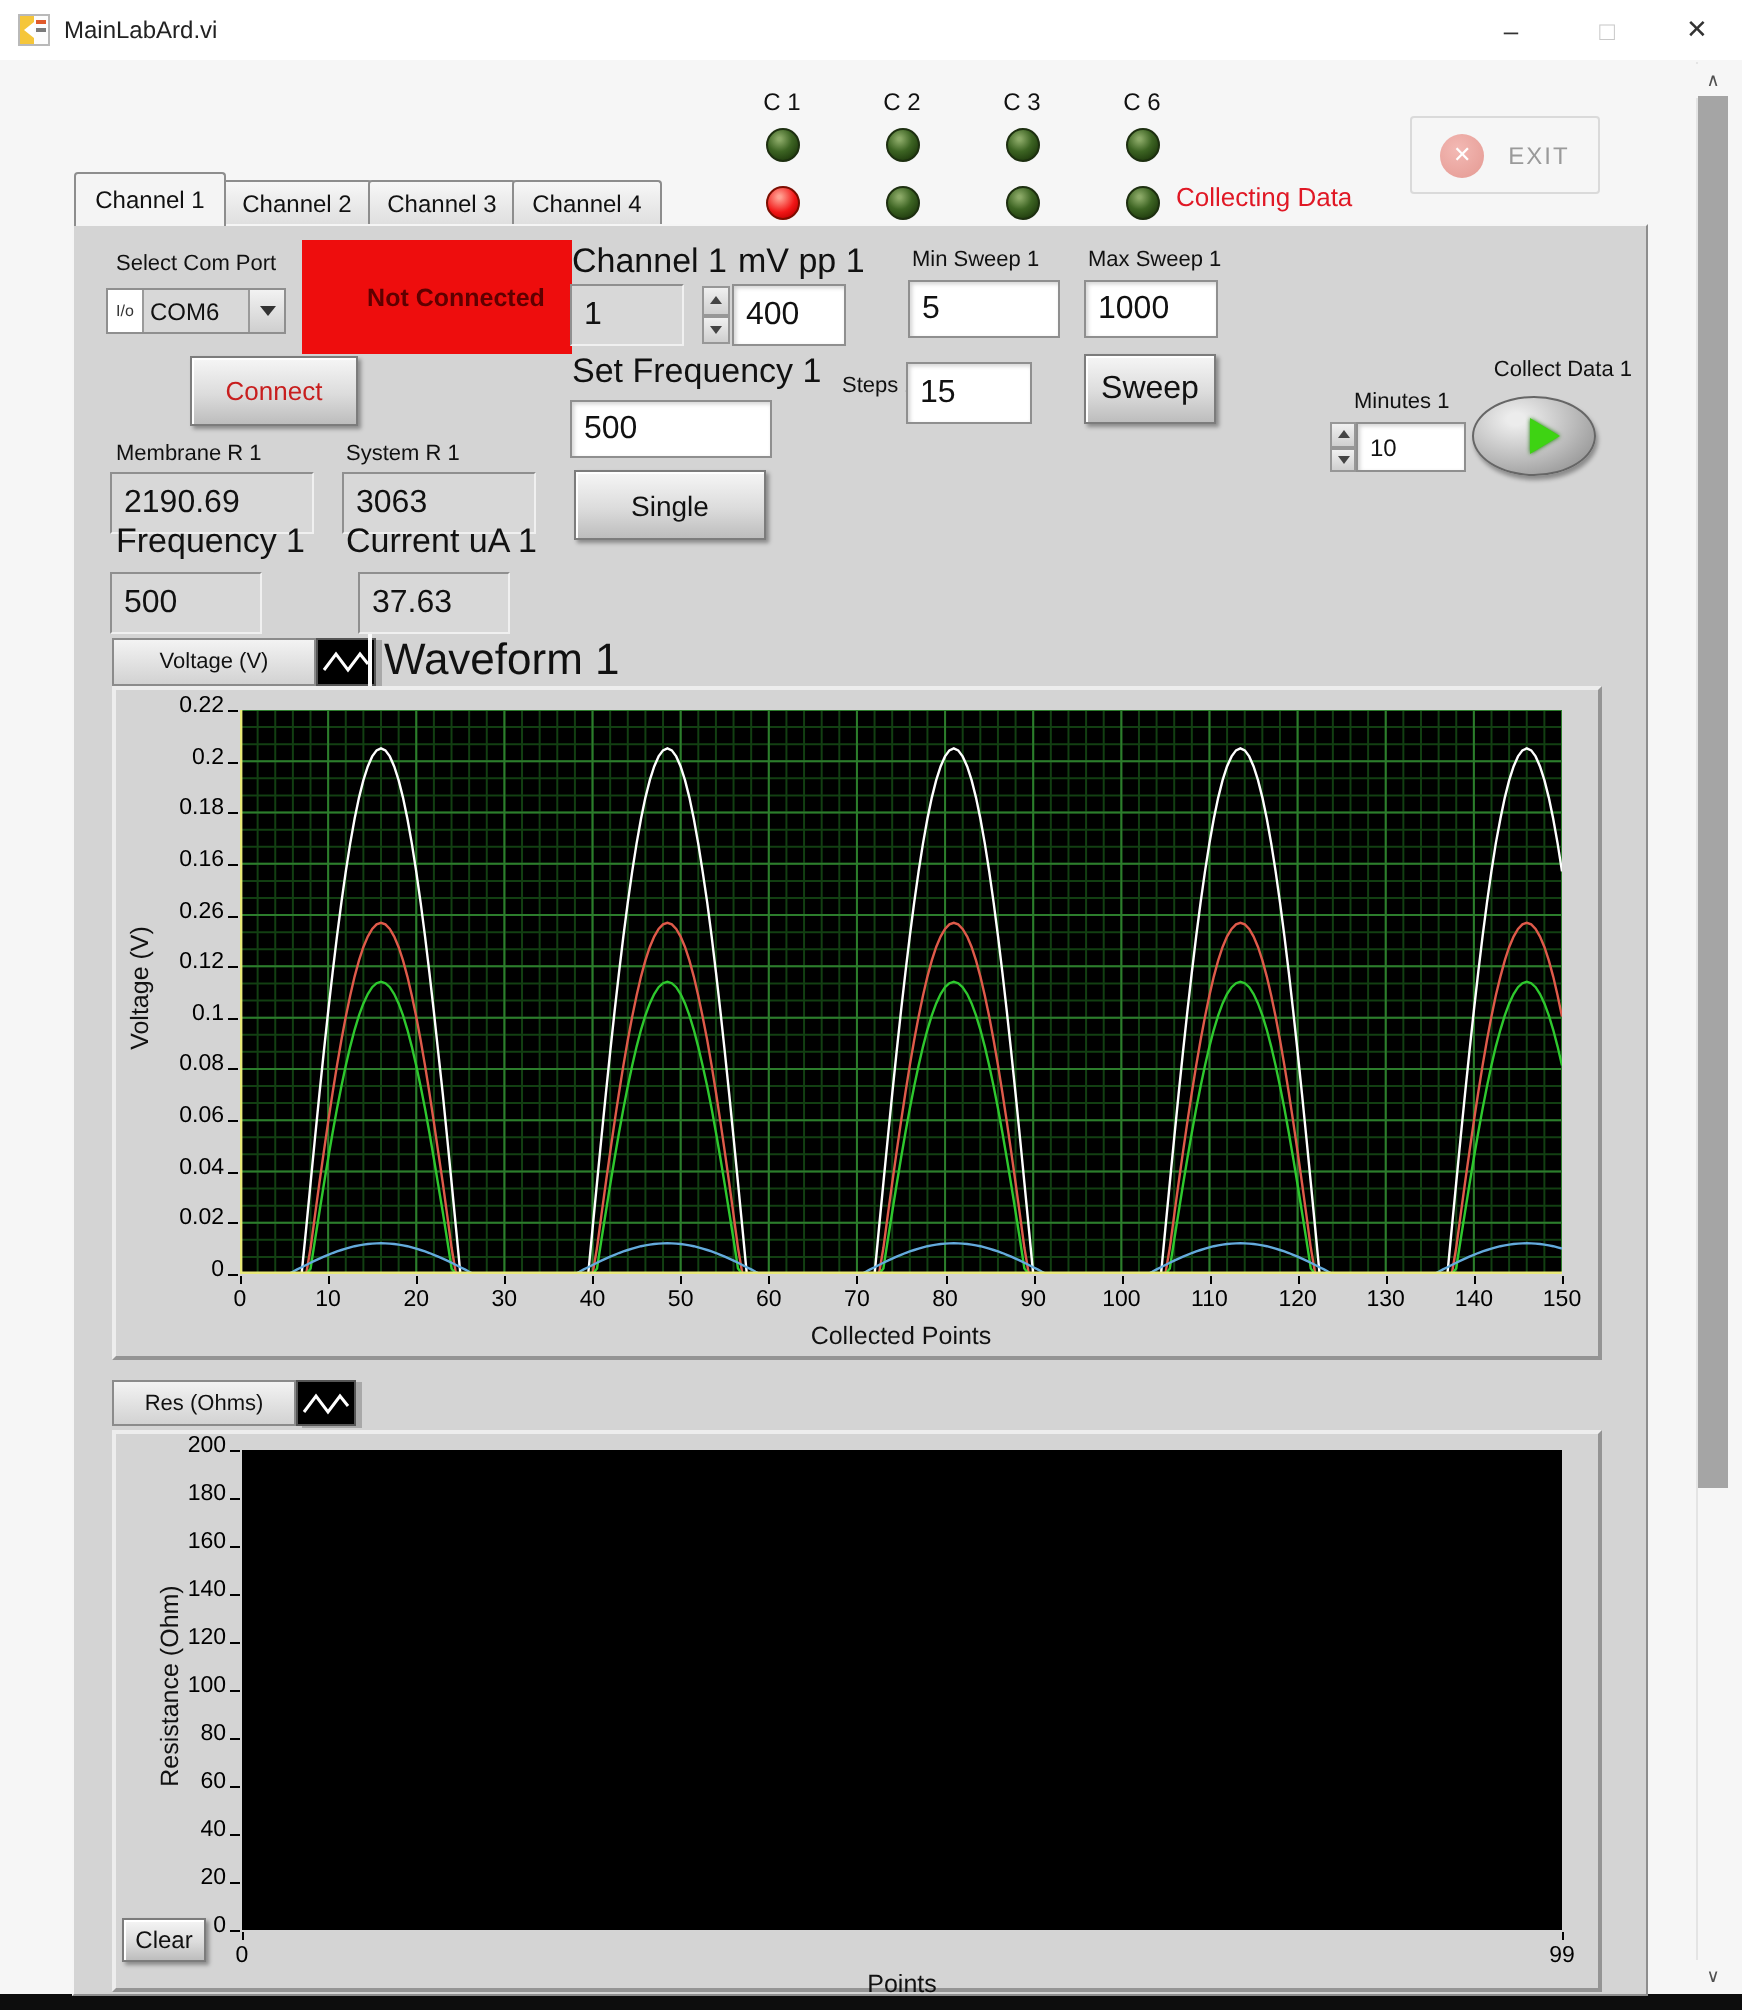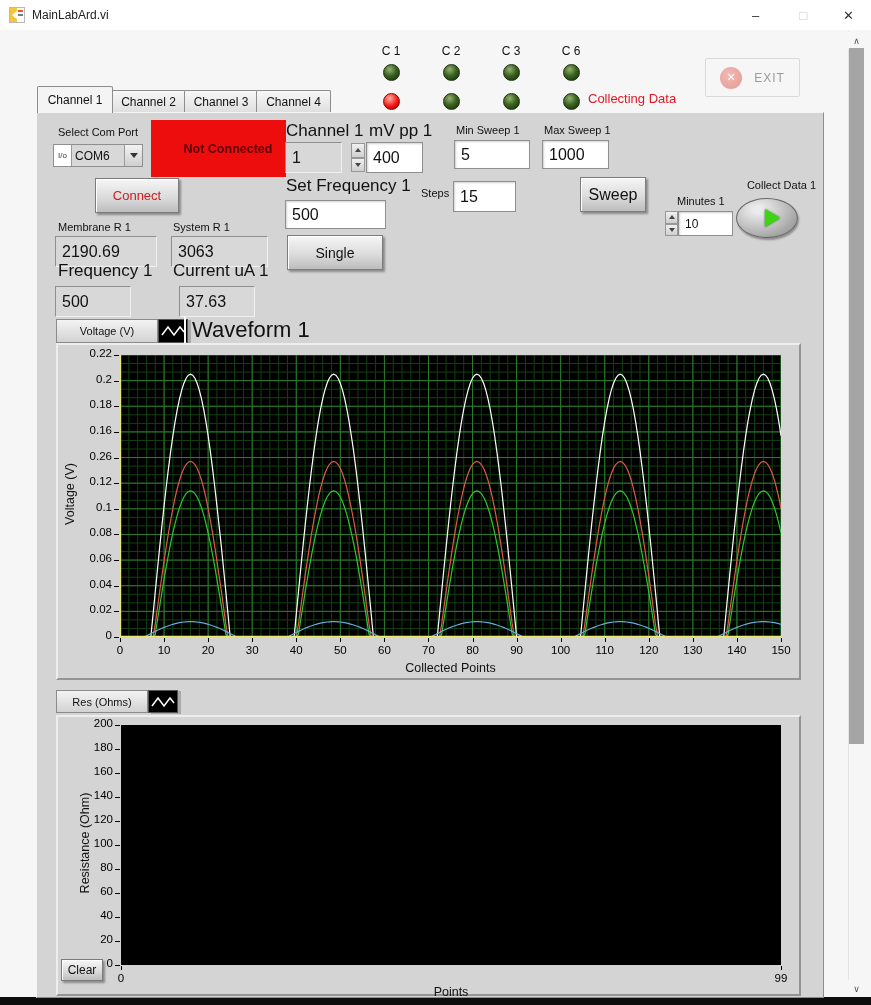--- a/index.html
+++ b/index.html
@@ -161,21 +161,21 @@
 
       <span class="lbl" style="left:419px;top:11px;">Min Sweep 1</span>
       <div class="win" style="left:417px;top:27px;width:76px;height:29px;">5</div>
       <span class="lbl" style="left:507px;top:11px;">Max Sweep 1</span>
       <div class="win" style="left:505px;top:27px;width:67px;height:29px;">1000</div>
 
       <span class="biglbl" style="left:249px;top:63px;">Set Frequency 1</span>
       <div class="win" style="left:248px;top:87px;width:101px;height:29px;">500</div>
       <span class="lbl" style="left:384px;top:74px;">Steps 1</span>
       <div class="win" style="left:416px;top:68px;width:63px;height:31px;">15</div>
-      <div class="btn" style="left:505px;top:64px;width:66px;height:35px;font-size:16px;margin-left:38px;">Sweep</div>
+      <div class="btn" style="left:505px;top:64px;width:66px;height:35px;font-size:16px;">Sweep</div>
 
       <div class="btn" style="left:250px;top:122px;width:96px;height:35px;">Single</div>
 
       <span class="lbl" style="left:640px;top:82px;">Minutes 1</span>
       <div class="spinner" style="left:628px;top:98px;height:25px;width:13px;">
         <span class="spin-btn">
             <span class="tri-up-s"></span>
           </span>
         <span class="spin-btn">
             <span class="tri-dn-s"></span>

